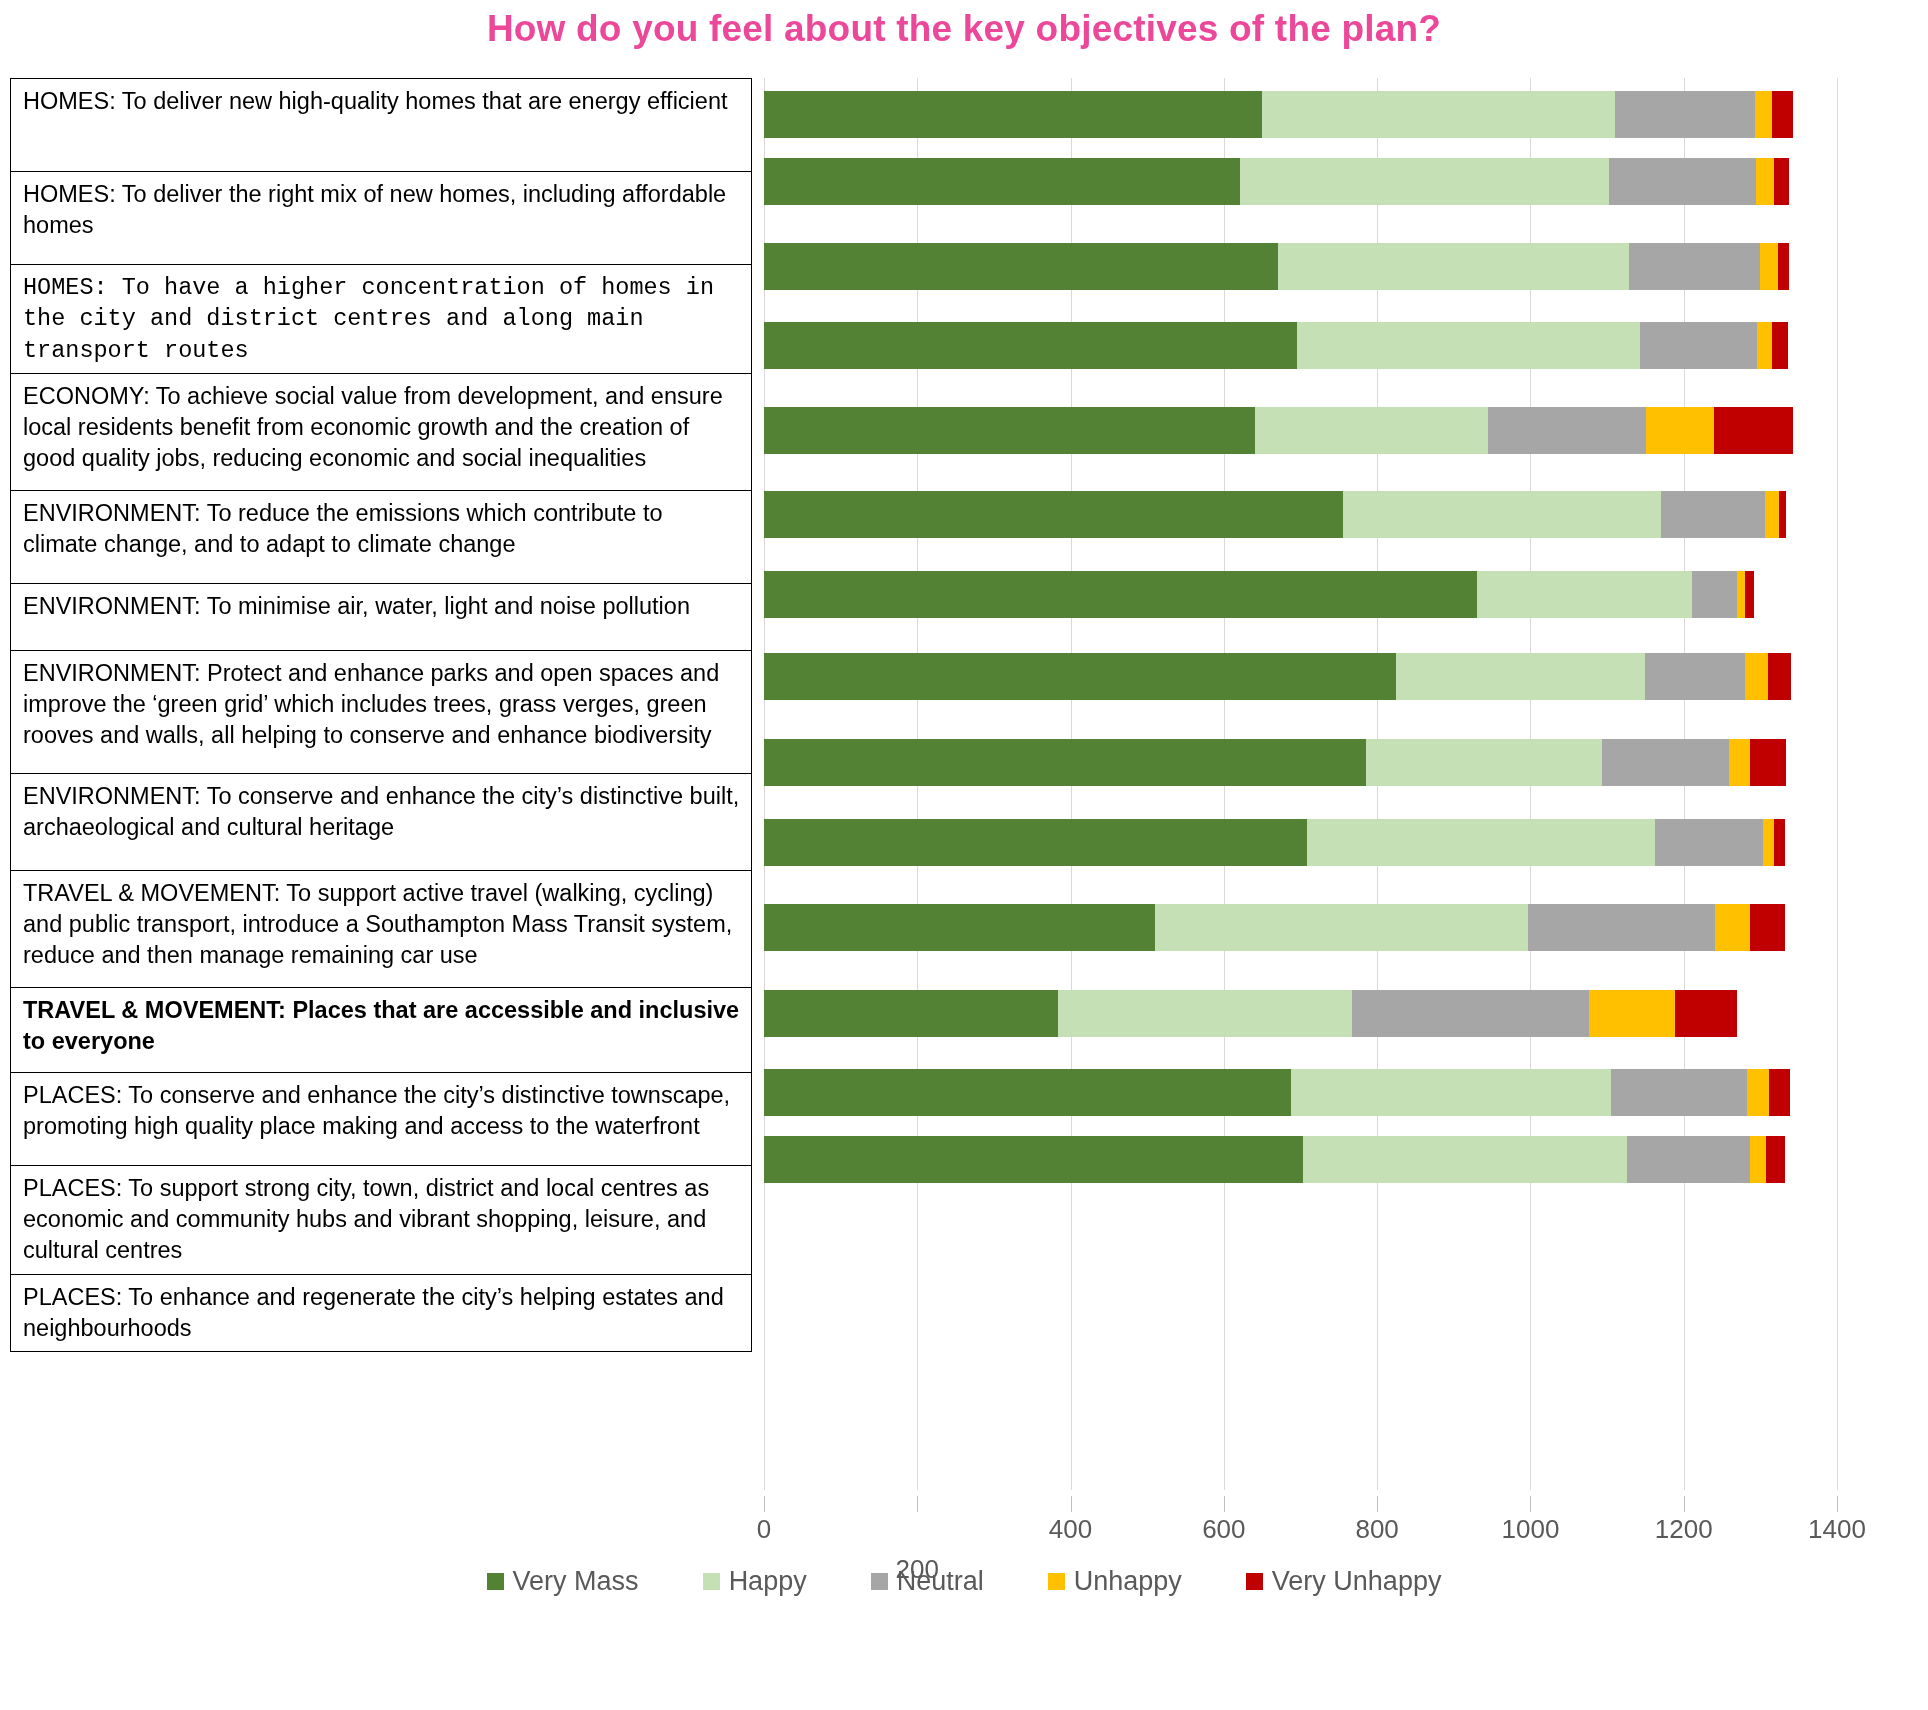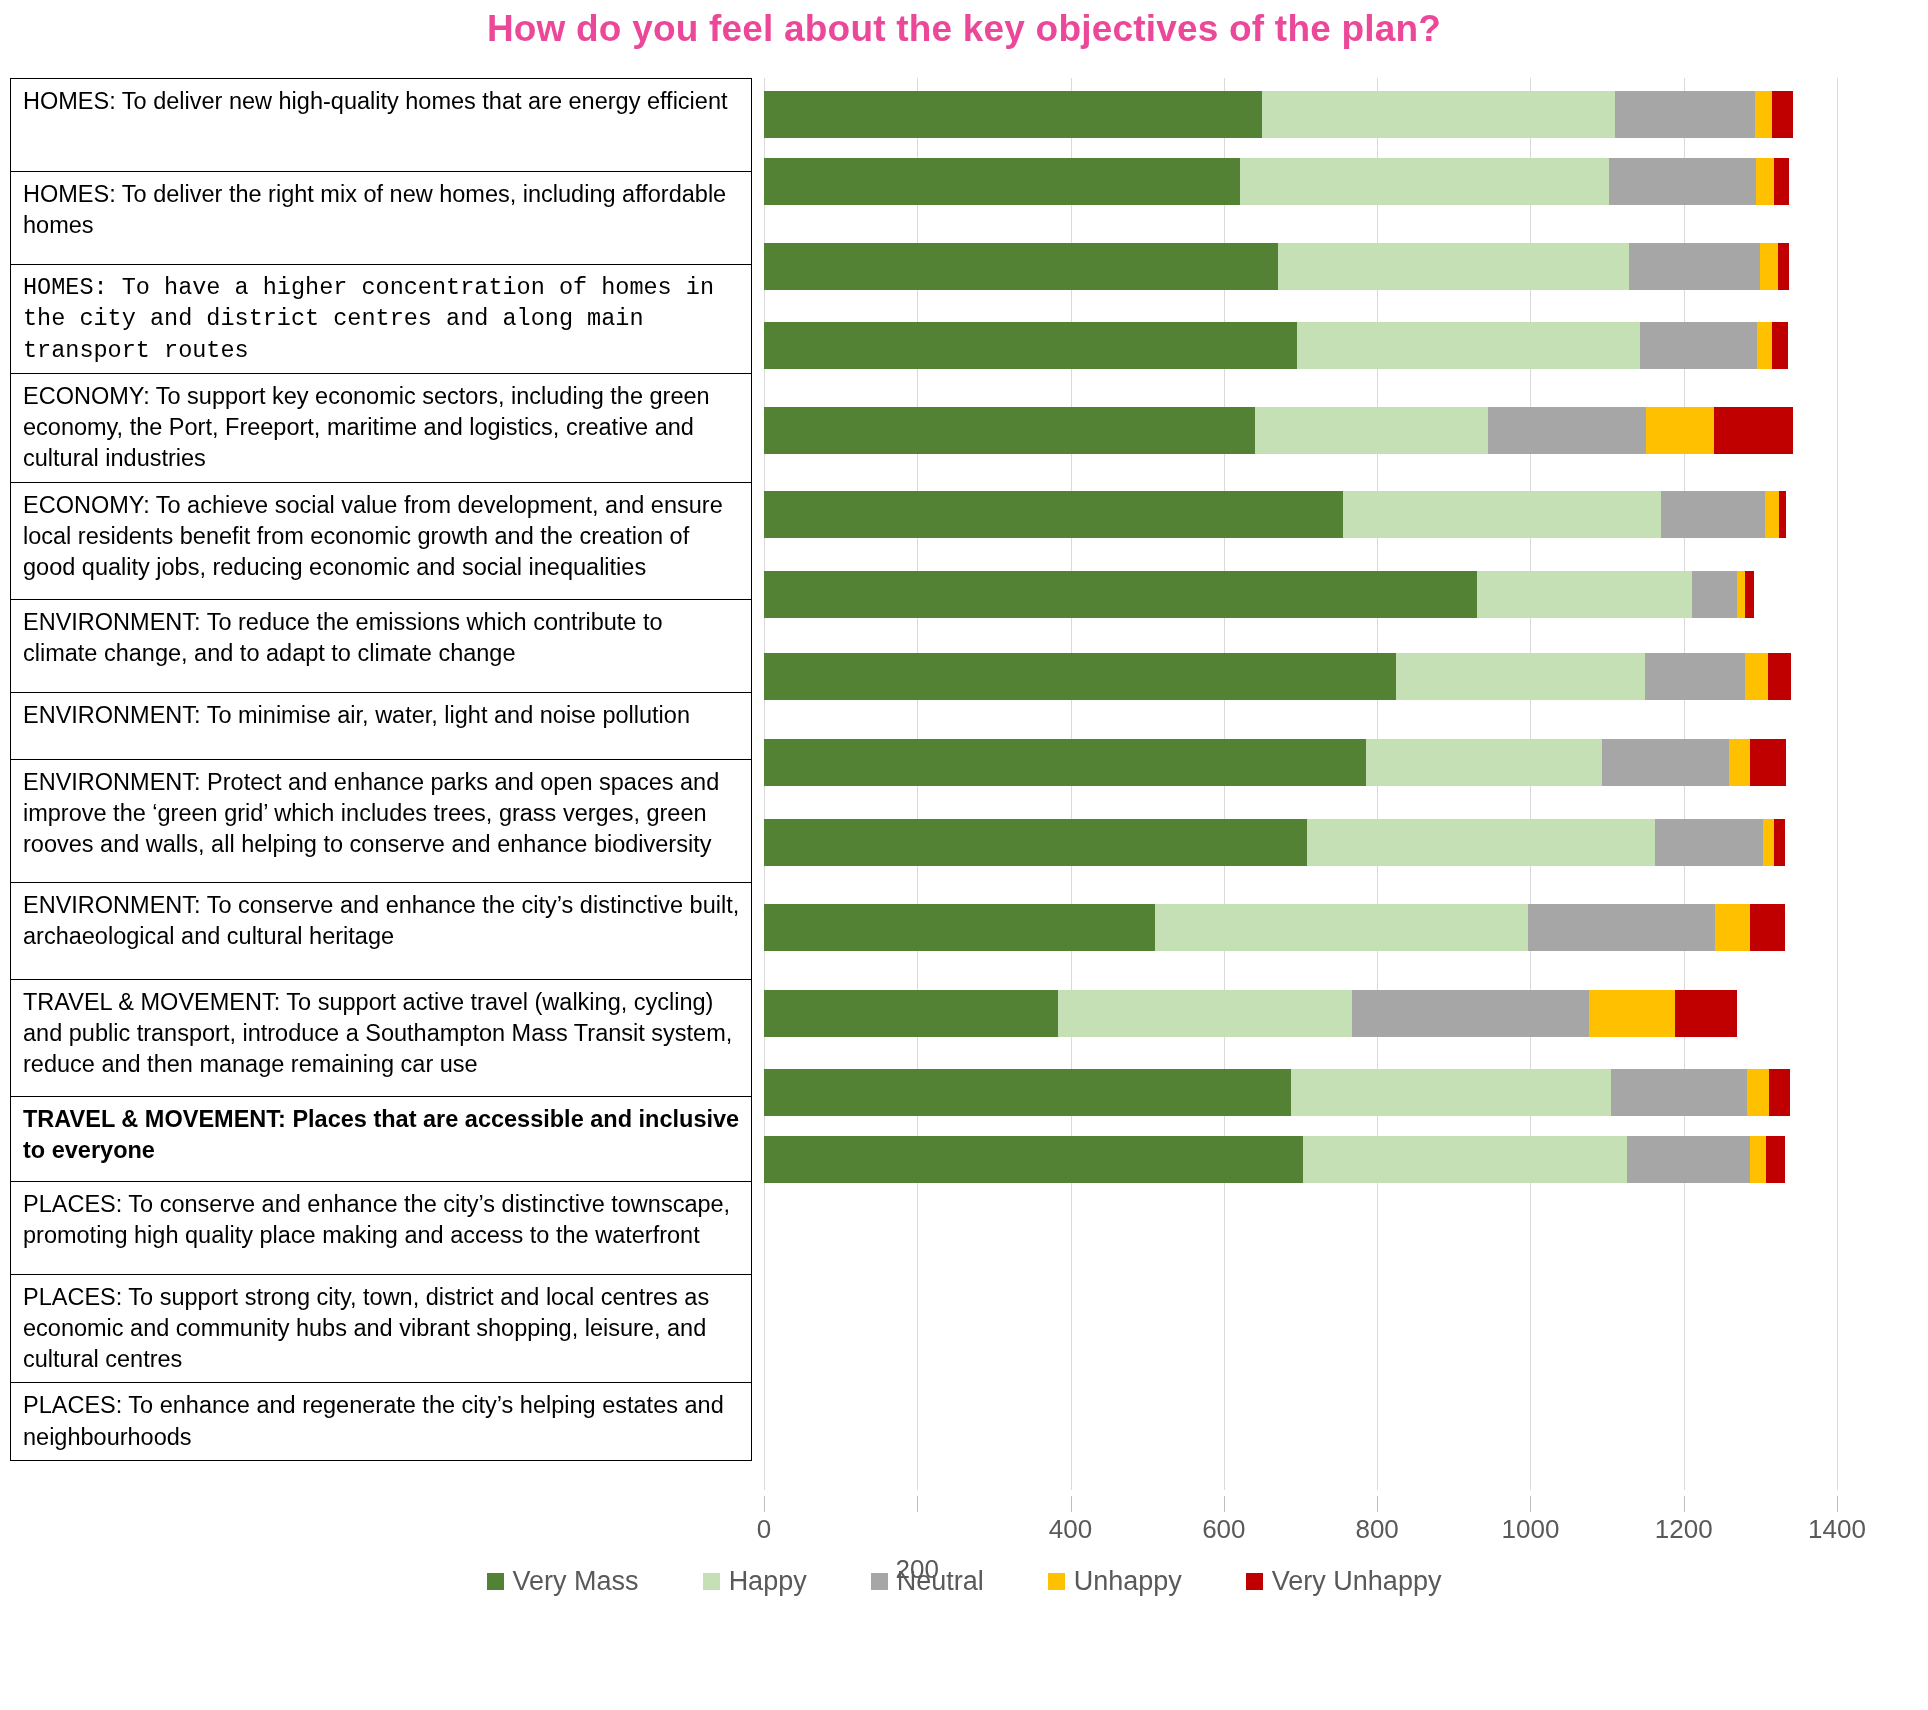--- a/index.html
+++ b/index.html
@@ -86,23 +86,20 @@
   <table class="label-table">
     <tbody id="label-body">
         <tr>
           <td style="height: 78px;">HOMES: To deliver new high-quality homes that are energy efficient</td>
         </tr>
         <tr>
           <td style="height: 78px;">HOMES: To deliver the right mix of new homes, including affordable homes</td>
         </tr>
         <tr>
           <td style="height: 58px; font-family: Liberation Mono, monospace;">HOMES: To have a higher concentration of homes in the city and district centres and along main transport routes</td>
-        </tr>
-        <tr>
-          <td style="height: 82px;">ECONOMY: To support key economic sectors, including the green economy, the Port, Freeport, maritime and logistics, creative and cultural industries</td>
         </tr>
         <tr>
           <td style="height: 102px;">ECONOMY: To achieve social value from development, and ensure local residents benefit from economic growth and the creation of good quality jobs, reducing economic and social inequalities</td>
         </tr>
         <tr>
           <td style="height: 78px;">ENVIRONMENT: To reduce the emissions which contribute to climate change, and to adapt to climate change</td>
         </tr>
         <tr>
           <td style="height: 52px;">ENVIRONMENT: To minimise air, water, light and noise pollution</td>
         </tr>

